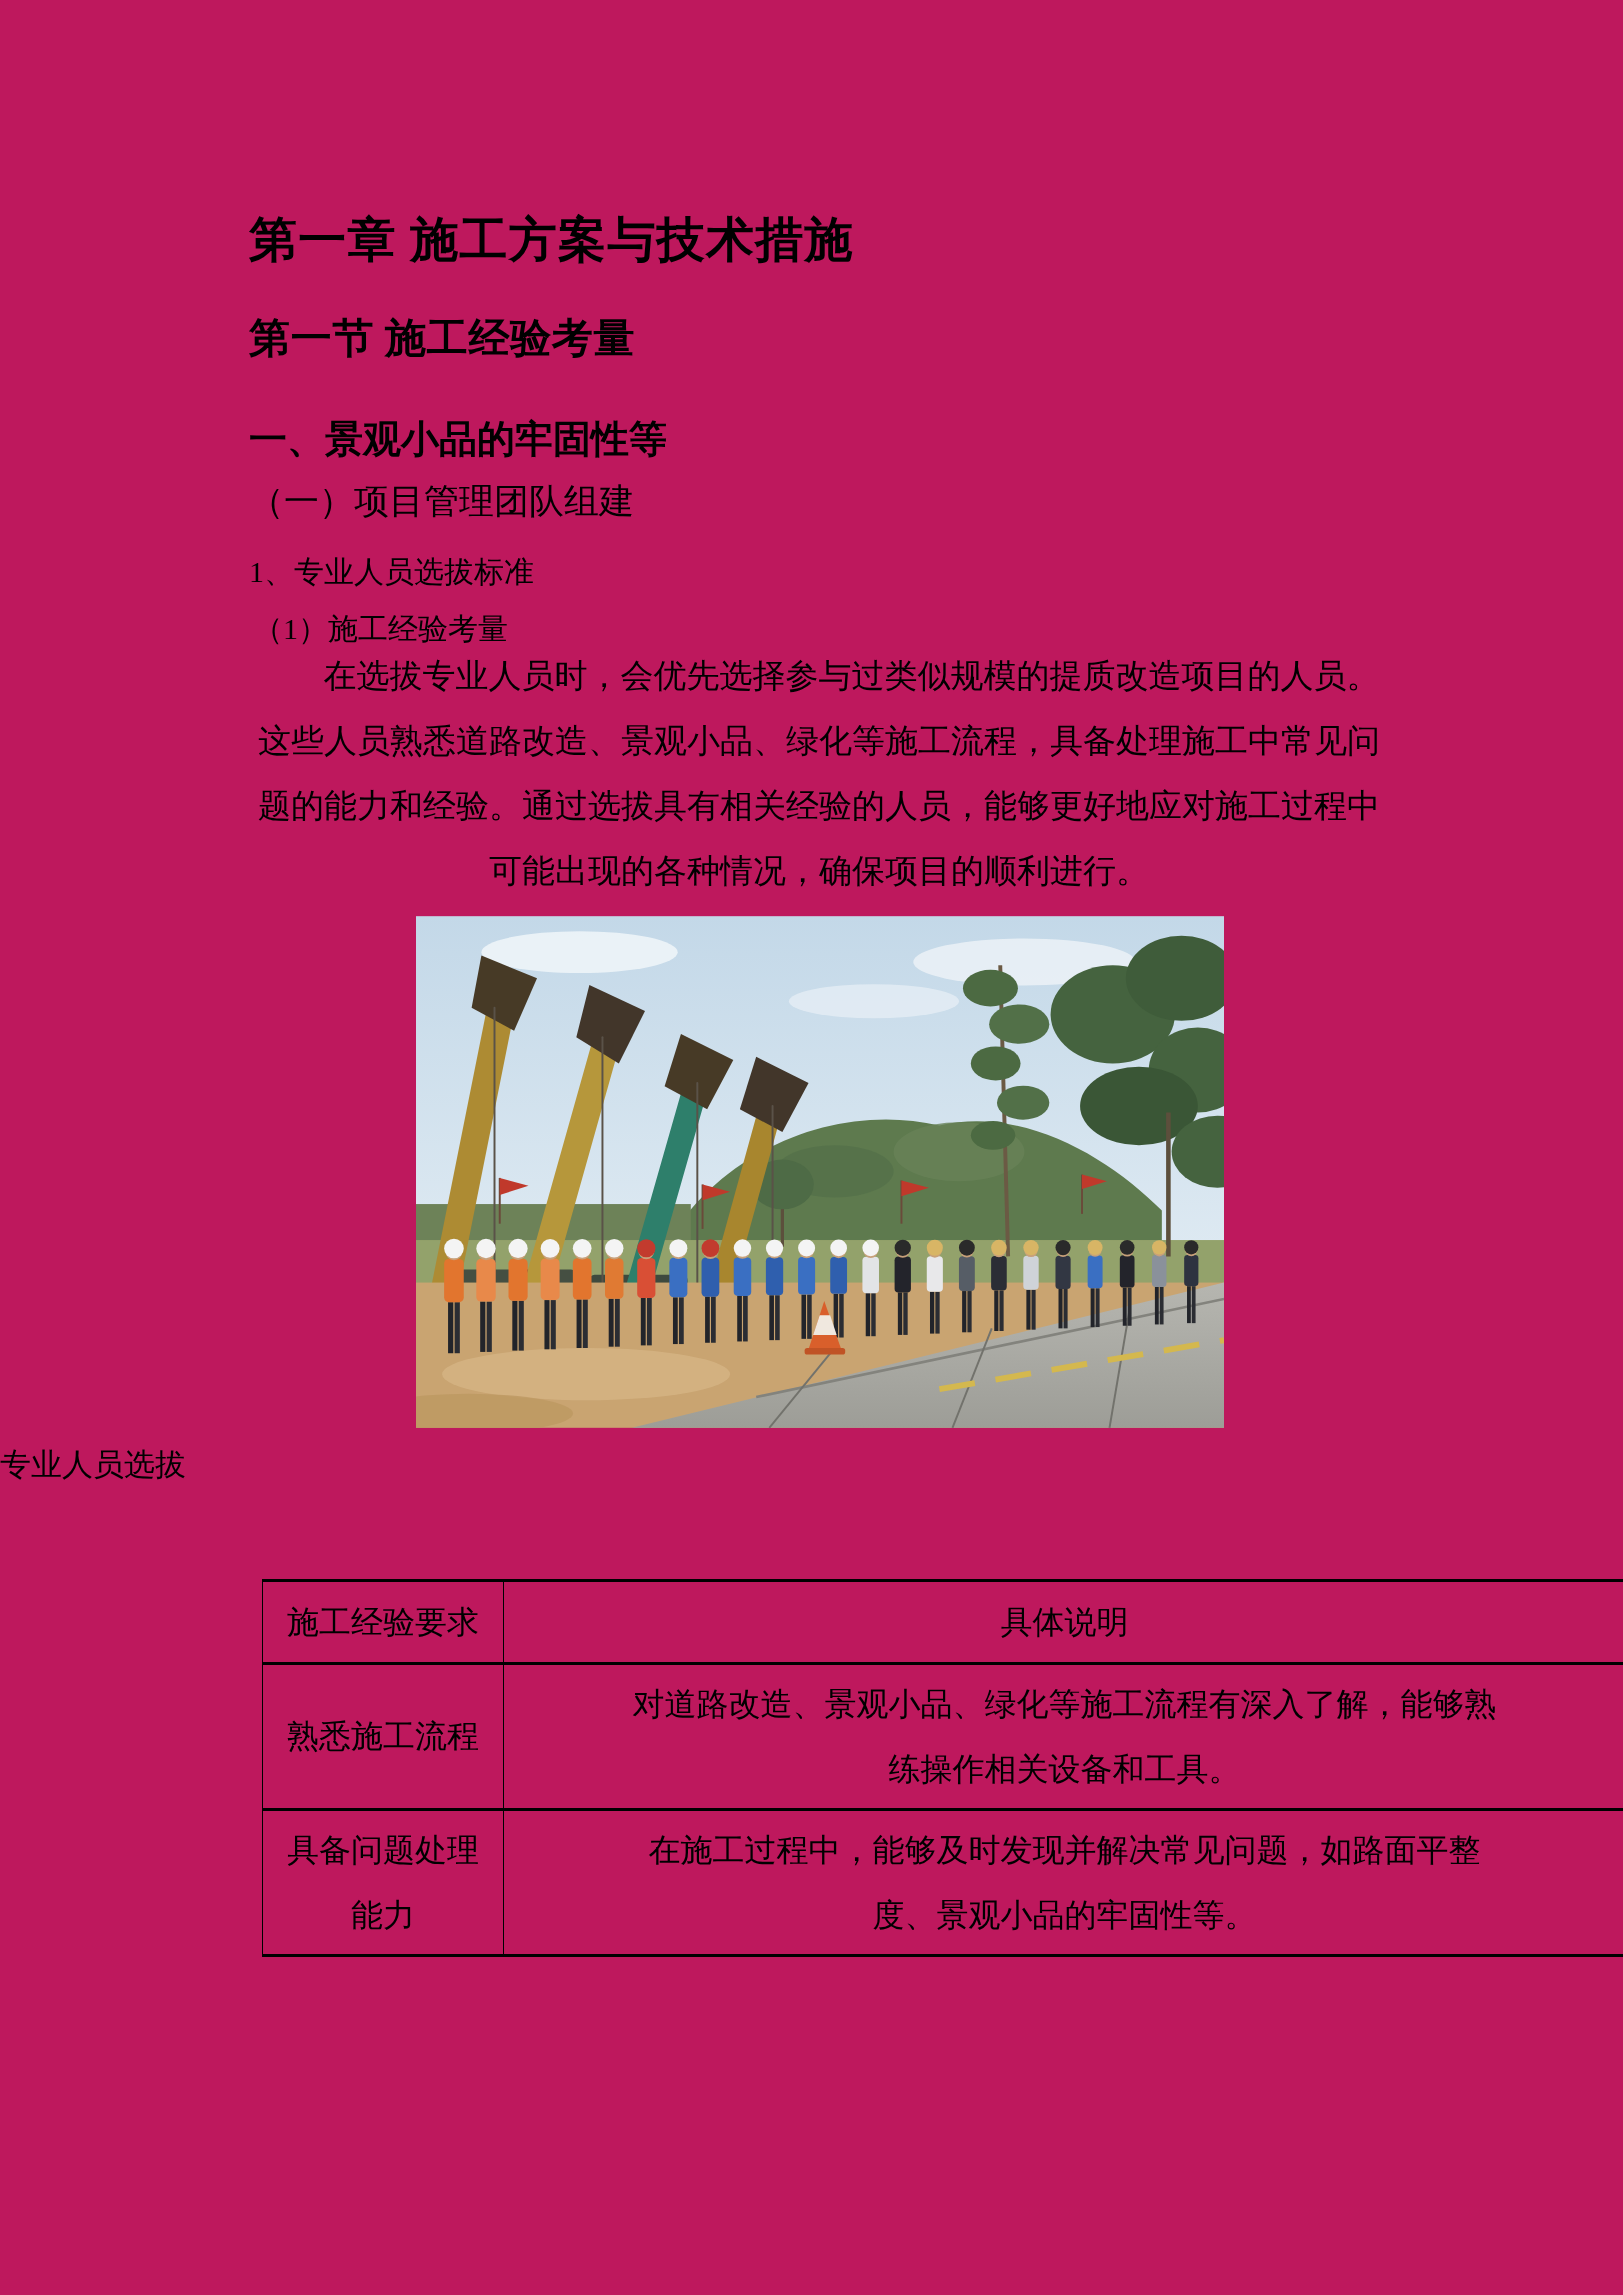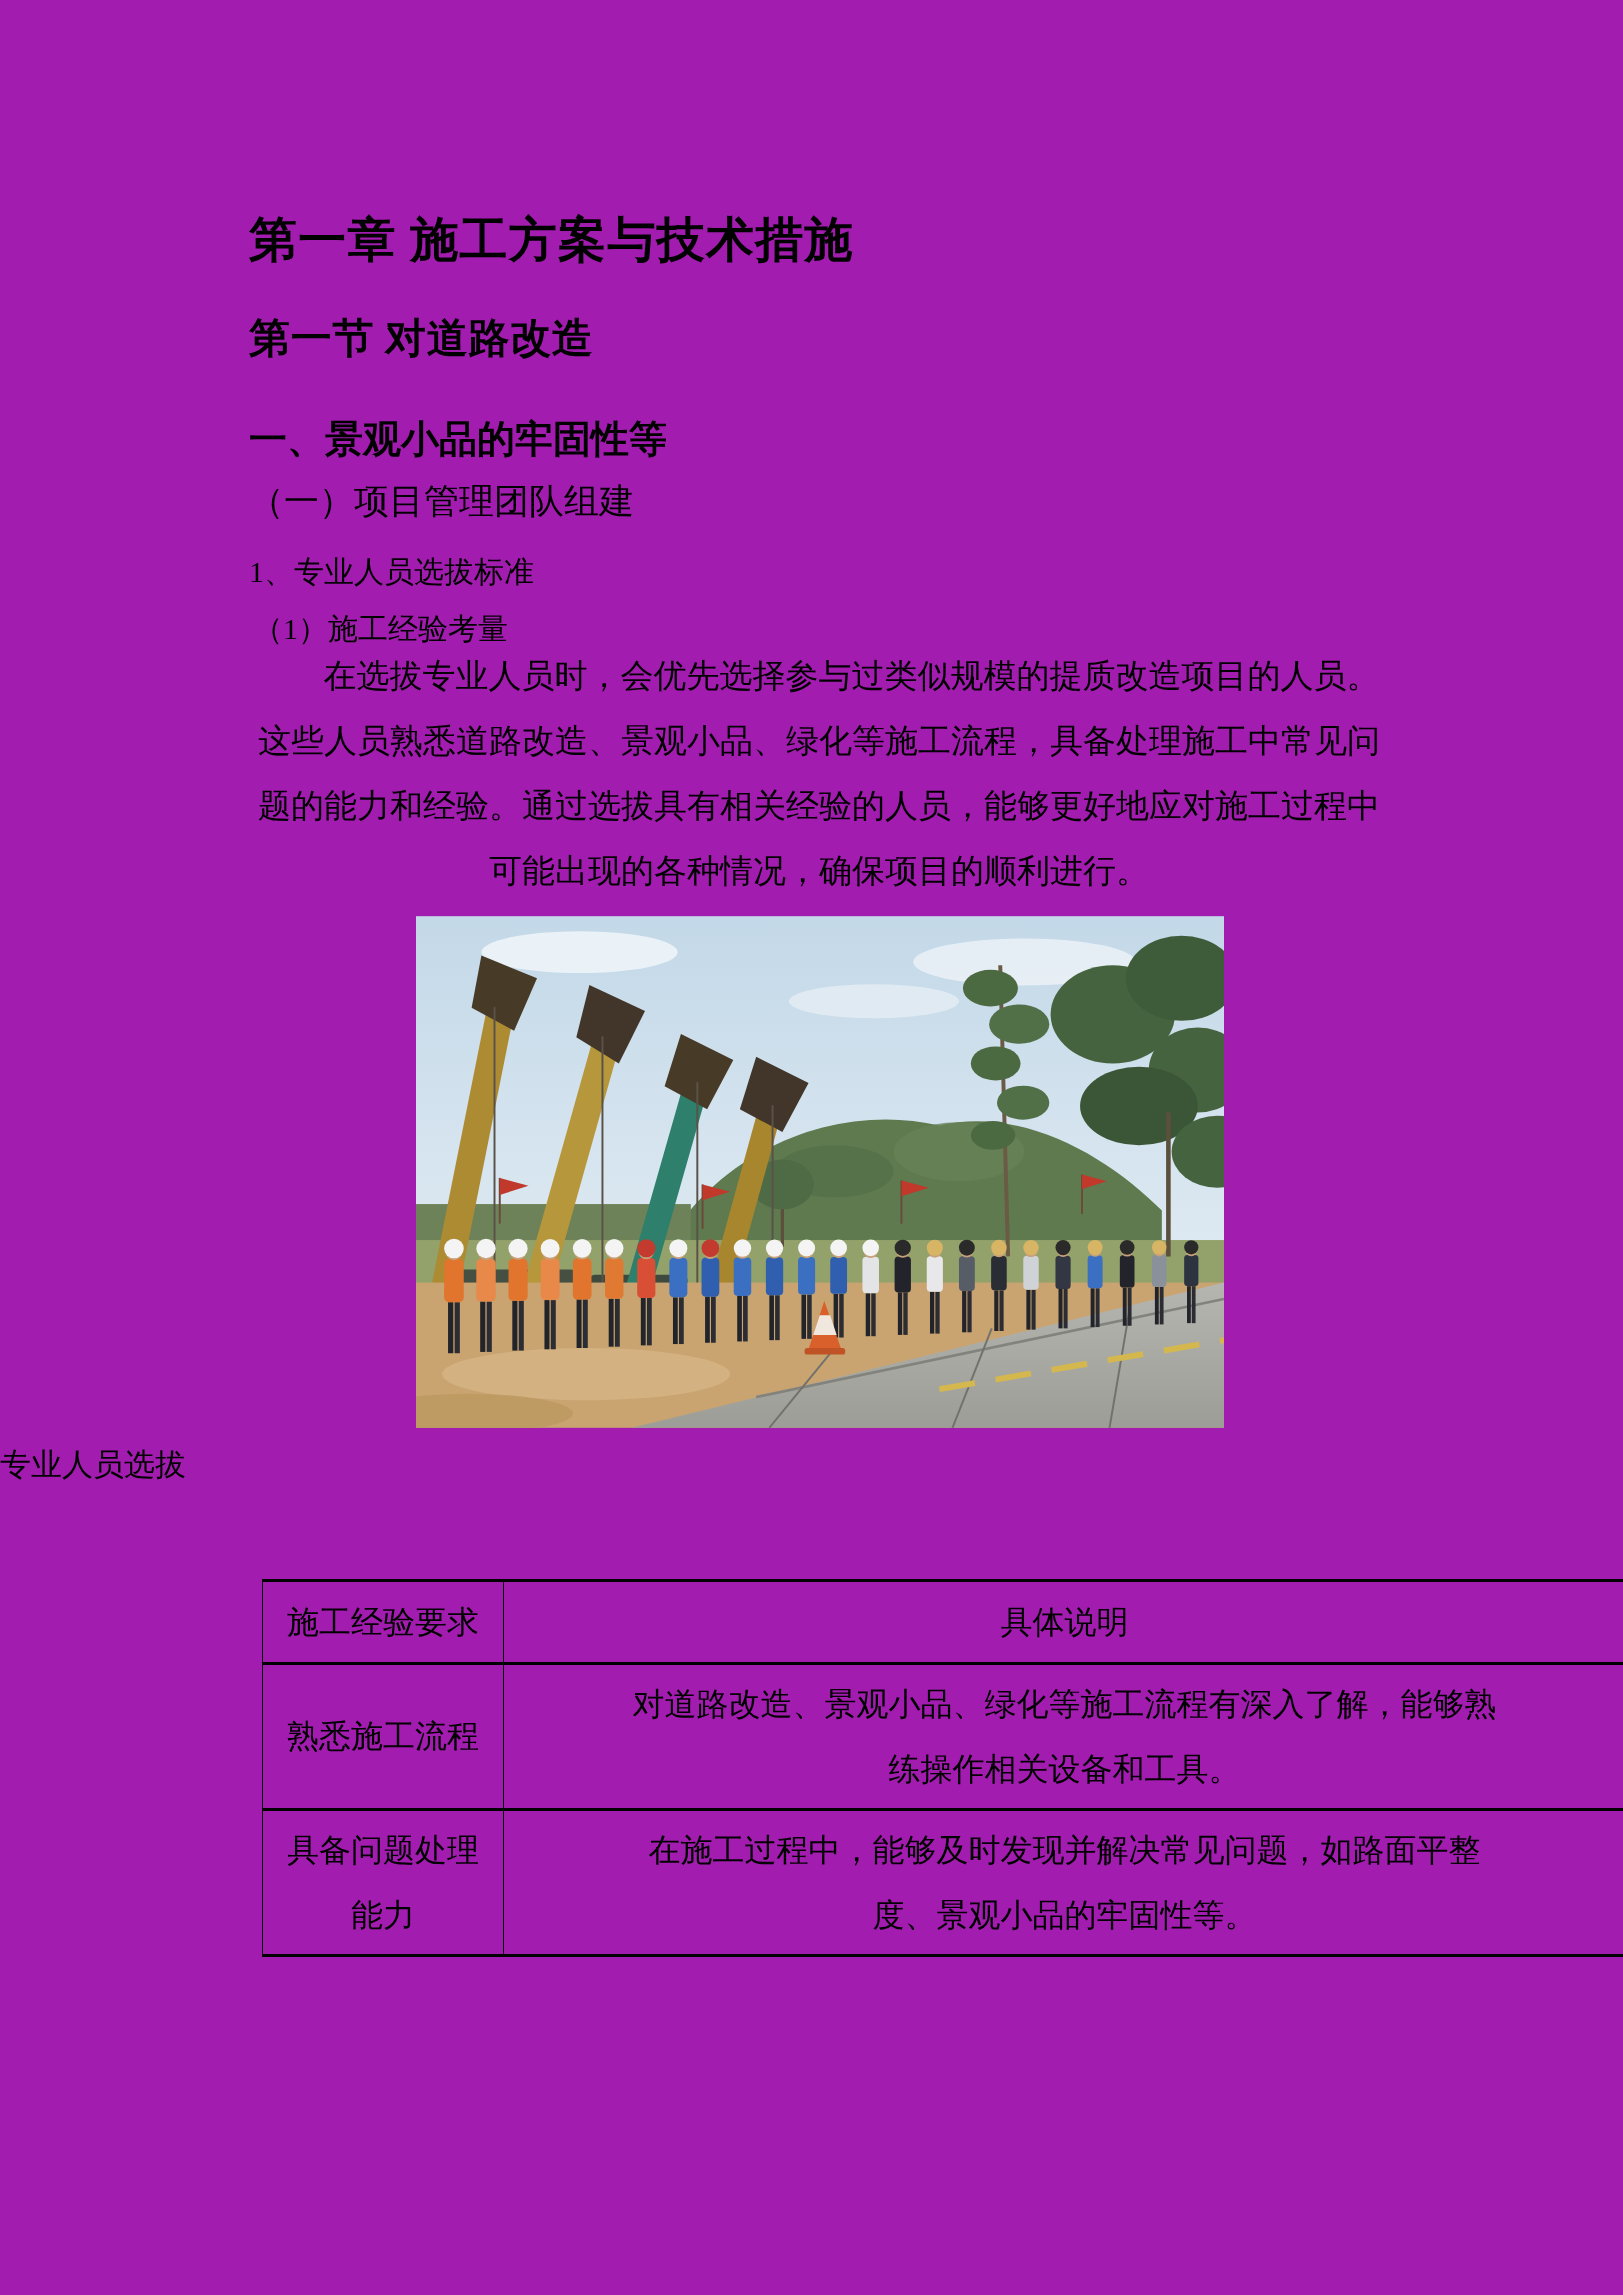--- a/index.html
+++ b/index.html
@@ -1,19 +1,19 @@
 <!DOCTYPE html>
 <html style="font-size:10.5px"><head>
 <meta charset="utf-8">
 <style>
   html,body{margin:0;padding:0;background:#ffffff;}
   .page{
     position:relative;
     width:1623px;height:2295px;
-    background:#a21caf;
+    background:#be185d;
     color:#000;
     font-family:"Liberation Serif","DejaVu Serif",serif;
     overflow:hidden;
   }
   .abs{position:absolute;}
   .h-chapter{left:249px;top:208px;font-size:48px;font-weight:bold;letter-spacing:1.3px;white-space:nowrap;}
   .h-section{left:249px;top:311px;font-size:41px;font-weight:bold;letter-spacing:0.7px;white-space:nowrap;}
   .h-sub1{left:249px;top:414px;font-size:38px;font-weight:bold;white-space:nowrap;}
   .h-sub2{left:249px;top:478px;font-size:35px;font-weight:normal;white-space:nowrap;}
   .li-1{left:249px;top:552px;font-size:30px;white-space:nowrap;}
@@ -47,21 +47,21 @@
   .tbl th{height:80px;line-height:41px;}
   .tbl td{height:143px;line-height:65px;}
   .col-req{width:241px;}
 </style>
 </head>
 <body>
 
 <div class="page">
 
   <div class="abs h-chapter">第一章 施工方案与技术措施</div>
-  <div class="abs h-section">第一节 对道路改造</div>
+  <div class="abs h-section">第一节 施工经验考量</div>
   <div class="abs h-sub1">一、景观小品的牢固性等</div>
   <div class="abs h-sub2">（一）项目管理团队组建</div>
   <div class="abs li-1">1、专业人员选拔标准</div>
   <div class="abs li-2">（1）施工经验考量</div>
   <div class="abs para">在选拔专业人员时，会优先选择参与过类似规模的提质改造项目的人员。
 这些人员熟悉道路改造、景观小品、绿化等施工流程，具备处理施工中常见问
 题的能力和经验。通过选拔具有相关经验的人员，能够更好地应对施工过程中
 可能出现的各种情况，确保项目的顺利进行。</div>
 
   <div class="abs photo-wrap">

